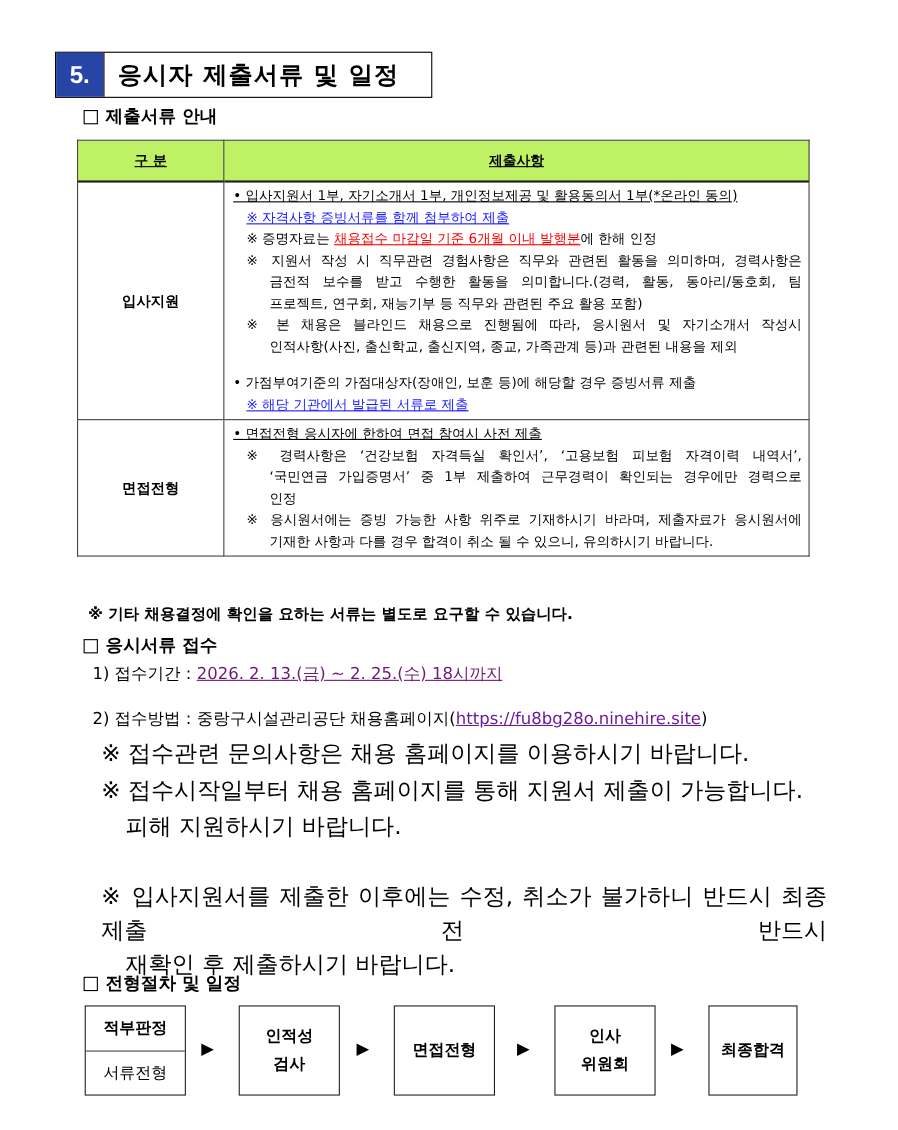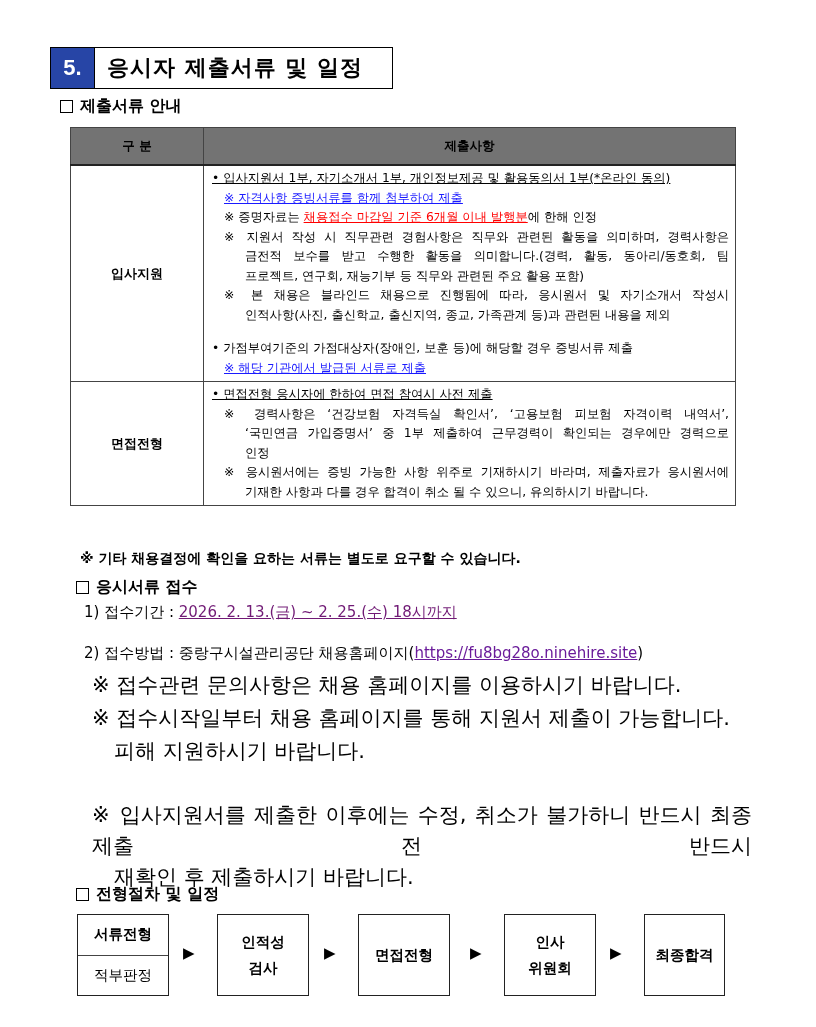--- a/index.html
+++ b/index.html
@@ -7,21 +7,21 @@
 
   .sec-header { position:absolute; left:50px; top:47px; height:40px; display:flex; border:1.5px solid #000; }
   .sec-num { width:43px; background:#2745a6; color:#fff; font-weight:bold; font-size:22px; display:flex; align-items:center; justify-content:center; font-family:"Liberation Sans", sans-serif; }
   .sec-title { width:285px; padding-left:12px; font-size:22px; font-weight:bold; display:flex; align-items:center; letter-spacing:1px; border-left:1.5px solid #000; }
 
   .subhead { position:absolute; font-size:16px; font-weight:bold; display:flex; align-items:center; }
   .chk { width:13px; height:13px; border:1.3px solid #000; margin-right:7px; display:inline-block; box-sizing:border-box; }
 
   table.docs { position:absolute; left:70px; top:127px; width:666px; border-collapse:collapse; border:1.5px solid #222; }
   table.docs td, table.docs th { border:1px solid #444; }
-  table.docs th { background:#737373; height:34px; font-size:12.5px; font-weight:bold; border-bottom:2px solid #222; }
+  table.docs th { background:#bef264; height:34px; font-size:12.5px; font-weight:bold; border-bottom:2px solid #222;text-decoration:underline; }
   table.docs td.cat { width:130px; text-align:center; font-size:13px; font-weight:bold; }
   table.docs td.body { padding:3px 6px 3px 8px; font-size:12.3px; line-height:19.5px; vertical-align:top; }
   .line { white-space:nowrap; }
   .b { font-weight:normal; }
   .u { text-decoration:underline; }
   .blue { color:#1a1aff; }
   .red { color:#ff0000; }
   .ind1 { padding-left:12px; }
   .ind2 { padding-left:33px; }
   .just { text-align:justify; text-align-last:justify; }
@@ -41,21 +41,21 @@
   .arrow { position:absolute; font-size:15px; top:30px; }
 </style>
 </head>
 <body>
 
 <div class="sec-header">
   <div class="sec-num">5.</div>
   <div class="sec-title">응시자 제출서류 및 일정</div>
 </div>
 
-<div class="subhead" style="left:60px; top:96px;">
+<div class="subhead" style="left:76px; top:96px;">
   <span class="chk"></span>
   <span>제출서류 안내</span>
 </div>
 
 <table class="docs">
   <tbody>
       <tr>
     <th style="width:130px;">구 분</th>
     <th>제출사항</th>
   </tr>
@@ -117,22 +117,22 @@
   <div class="l2">재확인 후 제출하시기 바랍니다.</div>
 </div>
 
 <div class="subhead" style="left:76px; top:884px;">
   <span class="chk"></span>
   <span>전형절차 및 일정</span>
 </div>
 
 <div class="flow">
   <div class="split" style="left:0; top:0; width:92px; height:82px;">
+    <div>적부판정</div>
     <div>서류전형</div>
-    <div>적부판정</div>
   </div>
   <span class="arrow" style="left:106px;">▶</span>
 
   <div class="box" style="left:140px; top:0; width:92px; height:82px;">
     <div>
         <div>인적성</div>
         <div>검사</div>
       </div>
   </div>
   <span class="arrow" style="left:247px;">▶</span>

